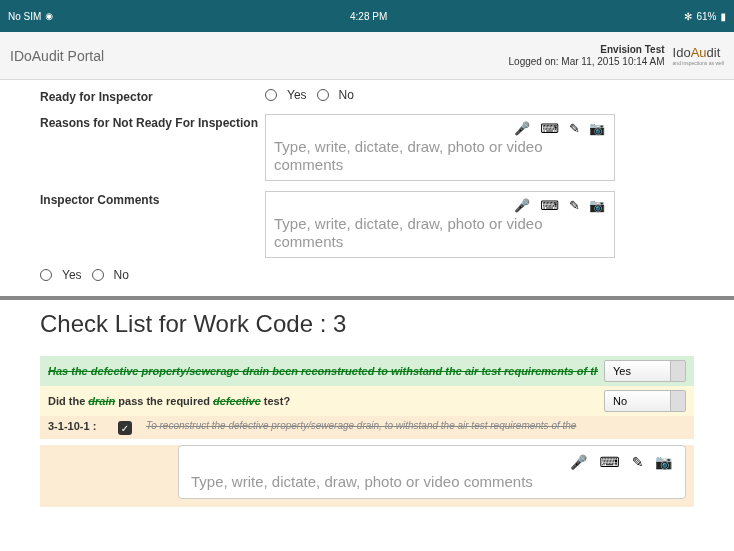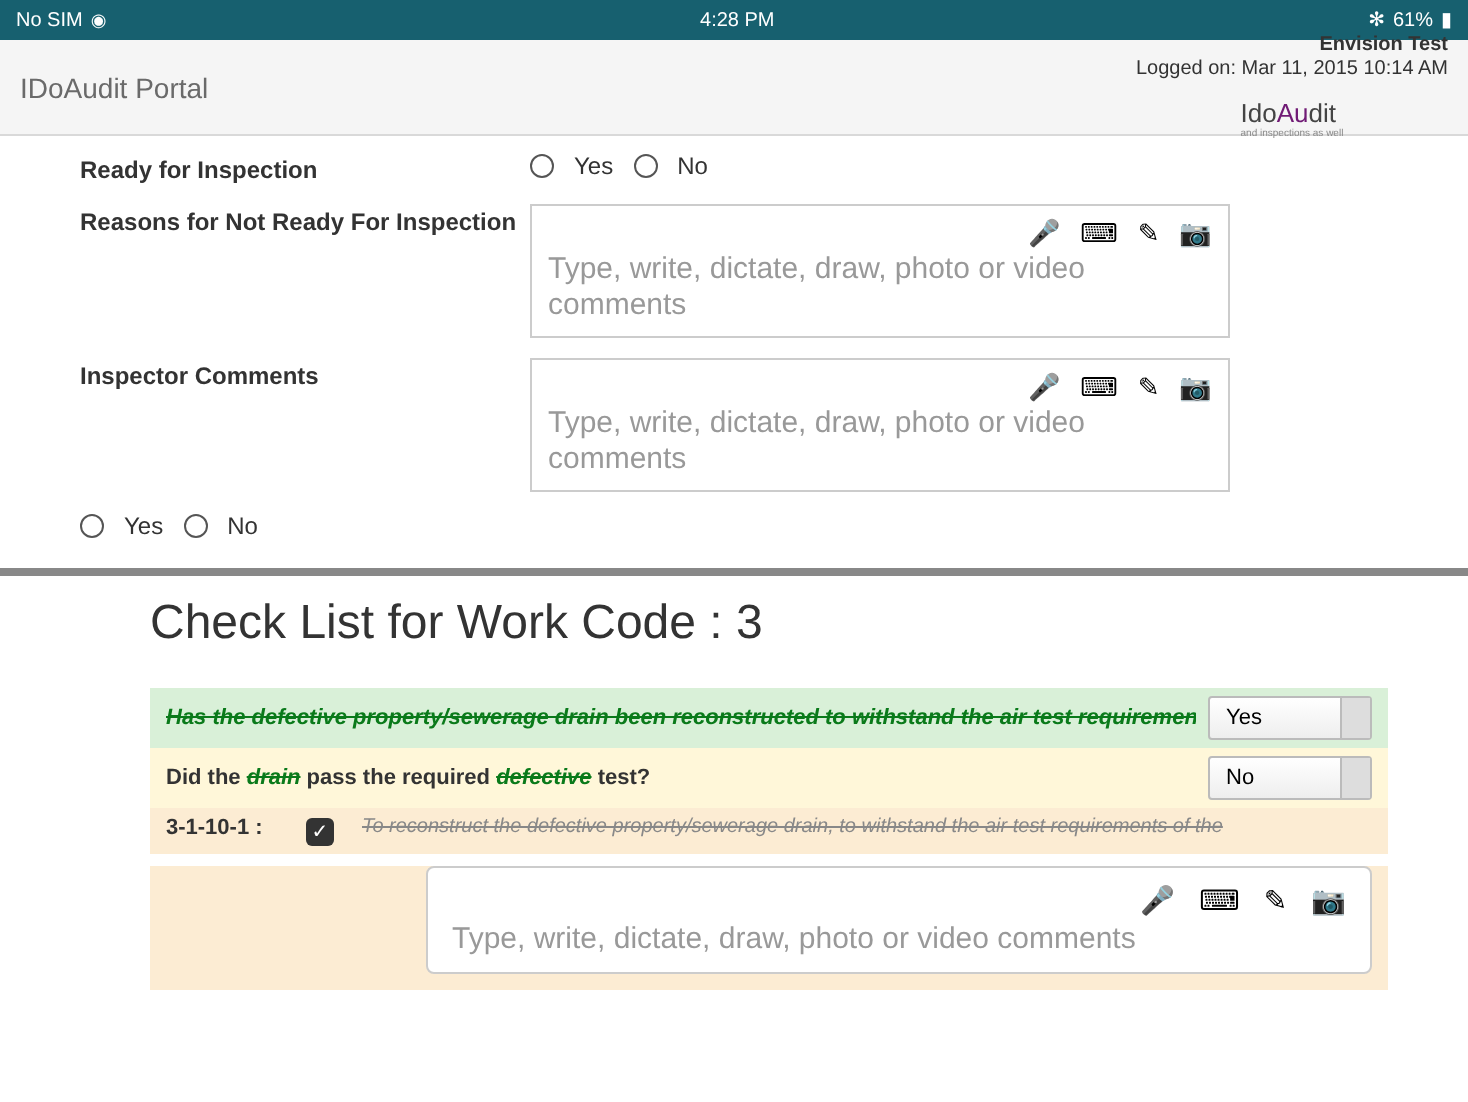--- a/index.html
+++ b/index.html
@@ -1,38 +1,38 @@
 <!DOCTYPE html>
 <html><head>
 <meta charset="utf-8">
 <style>
   * { box-sizing: border-box; margin: 0; padding: 0; font-family: -apple-system, Helvetica, Arial, sans-serif; }
   body { width: 734px; height: 551px; overflow: hidden; background: #fff; }
-  .status-bar { height: 20px; background: #17606f; color: #fff; display: flex; align-items: center; padding: 0 8px; font-size: 10px; justify-content: space-between; }
+  .status-bar { height: 32px; background: #17606f; color: #fff; display: flex; align-items: center; padding: 0 8px; font-size: 10px; justify-content: space-between; }
   .status-left, .status-right { display: flex; align-items: center; gap: 4px; }
   .wifi { font-size: 9px; }
   .header { height: 48px; border-bottom: 1px solid #d9d9d9; background: #f5f5f5; display: flex; align-items: center; justify-content: space-between; padding: 0 10px; }
   .app-title { font-size: 14px; color: #6a6a6a; font-weight: 500; }
-  .header-right { display: flex; align-items: center; gap: 8px; flex-direction: column; }
+  .header-right { display: flex; align-items: center; gap: 8px; }
   .login-info { font-size: 10px; color: #333; text-align: right; line-height: 1.2; }
   .login-info .envision { font-weight: bold; font-size: 10px; }
   .logo { font-size: 13px; font-weight: 500; color: #444; }
-  .logo .au { color: #701a75; }
+  .logo .au { color: #a16207; }
   .logo small { display:block; font-size:5px; color:#888; font-weight:400; }
   .content { padding: 8px 40px 0 40px; }
   .field-row { display: flex; align-items: flex-start; margin-bottom: 10px; }
   .field-label { width: 225px; font-size: 12px; font-weight: bold; color: #333; padding-top: 2px; }
   .field-value { flex: 1; }
   .radio-group { display: flex; align-items: center; gap: 10px; font-size: 12px; color: #333; }
   .radio { width: 12px; height: 12px; border: 1px solid #555; border-radius: 50%; display: inline-block; }
   .comment-box { border: 1px solid #ccc; padding: 6px 8px; position: relative; width: 350px; }
   .comment-tools { display: flex; justify-content: flex-end; gap: 10px; font-size: 13px; color: #000; margin-bottom: 2px; }
   .placeholder { color: #999; font-size: 15px; line-height: 1.2; }
   .thick-sep { height: 4px; background: #888; margin: 14px 0 0 0; }
-  .section { padding: 10px 40px 0 40px; margin-left: 35px; }
+  .section { padding: 10px 40px 0 40px; }
   .work-title { font-size: 24px; font-weight: 400; color: #333; margin-bottom: 18px; }
   .level-title { font-size: 20px; font-weight: 400; color: #333; margin-bottom: 6px; }
   .q-row { display: flex; align-items: center; padding: 4px 8px; font-size: 11px; }
   .q-green { background: #d9f0d8; }
   .q-yellow { background: #fff7d9; }
   .q-text { flex: 1; font-weight: bold; color: #333; white-space: nowrap; overflow: hidden; }
   .q-text.strike { text-decoration: line-through; font-style: italic; color: #0a7a1a; }
   .yn-btn { width: 82px; height: 22px; background: linear-gradient(#fff,#eee); border: 1px solid #bbb; font-size: 11px; text-align: left; padding: 0 8px; margin-left: 6px; display: flex; align-items: center; border-radius: 2px; position: relative;}
   .yn-btn::after{content:""; position:absolute; right:0; top:0; width:14px; height:100%; background:#ddd; border-left:1px solid #bbb;}
   .sub-row { display: flex; align-items: flex-start; padding: 4px 8px; font-size: 11px; background: #fcecd3; }
@@ -70,21 +70,21 @@
     </div>
     <div class="logo">
       <span>Ido</span><span class="au">Au</span><span>dit</span>
       <small>and inspections as well</small>
     </div>
   </div>
 </div>
 
 <div class="content">
   <div class="field-row">
-    <div class="field-label">Ready for Inspection</div>
+    <div class="field-label">Ready for Inspector</div>
     <div class="field-value radio-group">
       <span class="radio"></span>
         <span>Yes</span>
       <span class="radio"></span>
         <span>No</span>
     </div>
   </div>
 
   <div class="field-row">
     <div class="field-label">Reasons for Not Ready For Inspection</div>

